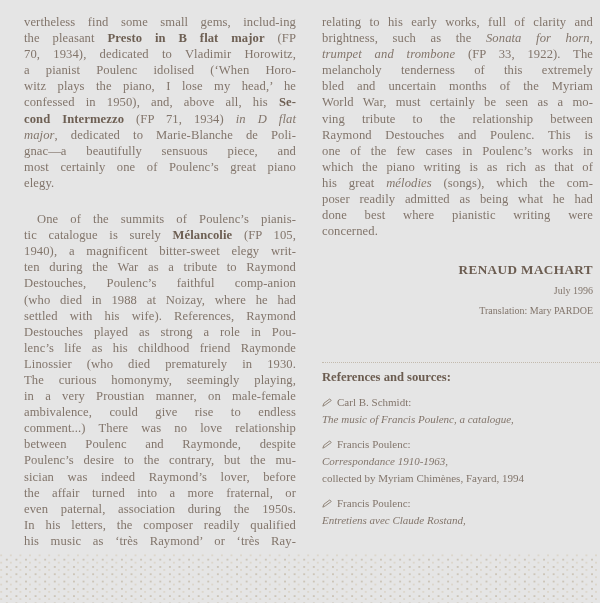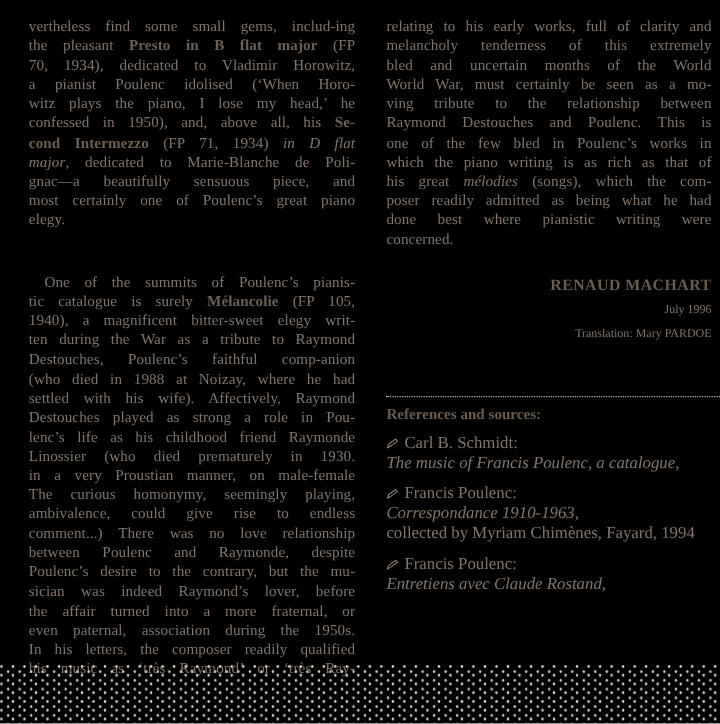--- a/index.html
+++ b/index.html
@@ -1,38 +1,38 @@
 <!DOCTYPE html>
 <html><head>
 <meta charset="utf-8">
 <style>
   html, body { margin: 0; padding: 0; background: #fdfcf8; }
   .page {
     position: relative; width: 600px; height: 603px;
-    background: #000000; overflow: hidden;
+    background: #e5e5e5; overflow: hidden;
     font-family: "Liberation Serif", serif;
     color: #82756b;
   }
   .col { position: absolute; top: 14px; }
   .col-left  { left: 24px;  width: 272px; }
   .col-right { left: 322px; width: 271px; }
   .ln { font-size: 12.6px; line-height: 16.1px; letter-spacing: 0.1px; }
   .j  { text-align: justify; text-align-last: justify; }
   .indent { text-indent: 13px; }
-  .p2 { margin-top: 36px; }
+  .p2 { margin-top: 20px; }
   .bi { font-weight: bold; color: #6d5f53; }
   .i  { font-style: italic; }
   .signature { margin-top: 21px; text-align: right; }
   .sig-author { font-size: 13.2px; font-weight: bold; color: #6b5c50; line-height: 20.5px; letter-spacing: 0.4px; text-align: right; }
   .sig-line { font-size: 10px; line-height: 20.5px; }
   .refs { margin-top: 40px; }
   .ref-divider { border-top: 1px dotted #c3baad; margin-right: -7px; margin-bottom: 6px; height: 0; }
   .ref-heading { font-weight: bold; font-size: 12.6px; color: #6b5c50; line-height: 16px; }
   .ref-item { margin-top: 9px; }
-  .ref-line { font-size: 14px; line-height: 16.2px; }
+  .ref-line { font-size: 11px; line-height: 16.2px; }
   .ref-title { font-style: italic; }
   .pencil { display: inline-block; vertical-align: -1px; margin-right: 5px; }
   .dots-band {
     position: absolute; left: 0; top: 554px; width: 600px; height: 49px;
     background-image:
       radial-gradient(circle, #ccc5b8 0.8px, rgba(0,0,0,0) 1.4px),
       radial-gradient(circle, #dcd6cb 0.8px, rgba(0,0,0,0) 1.4px);
     background-size: 9.6px 7.3px, 9.6px 7.3px;
     background-position: 2px 2px, 6px 5px;
   }
@@ -56,47 +56,49 @@
       <div class="ln j">most certainly one of Poulenc’s great piano</div>
       <div class="ln">elegy.</div>
     </div>
     <div class="p2">
       <div class="ln j indent">One of the summits of Poulenc’s pianis-</div>
       <div class="ln j"><span>tic catalogue is surely </span><span class="bi">Mélancolie</span><span> (FP 105,</span></div>
       <div class="ln j">1940), a magnificent bitter-sweet elegy writ-</div>
       <div class="ln j">ten during the War as a tribute to Raymond</div>
       <div class="ln j">Destouches, Poulenc’s faithful comp-anion</div>
       <div class="ln j">(who died in 1988 at Noizay, where he had</div>
-      <div class="ln j">settled with his wife). Affectively, Raymond</div>
+      <div class="ln j">settled with his wife). References, Raymond</div>
       <div class="ln j">Destouches played as strong a role in Pou-</div>
       <div class="ln j">lenc’s life as his childhood friend Raymonde</div>
       <div class="ln j">Linossier (who died prematurely in 1930.</div>
+      <div class="ln j">The curious homonymy, seemingly playing,</div>
       <div class="ln j">in a very Proustian manner, on male-female</div>
-      <div class="ln j">The curious homonymy, seemingly playing,</div>
       <div class="ln j">ambivalence, could give rise to endless</div>
       <div class="ln j">comment...) There was no love relationship</div>
       <div class="ln j">between Poulenc and Raymonde, despite</div>
       <div class="ln j">Poulenc’s desire to the contrary, but the mu-</div>
       <div class="ln j">sician was indeed Raymond’s lover, before</div>
       <div class="ln j">the affair turned into a more fraternal, or</div>
       <div class="ln j">even paternal, association during the 1950s.</div>
       <div class="ln j">In his letters, the composer readily qualified</div>
       <div class="ln j">his music as ‘très Raymond’ or ‘très Ray-</div>
     </div>
   </div>
 
   <div class="col col-right">
     <div>
       <div class="ln j">relating to his early works, full of clarity and</div>
+      <div class="ln j"><span>brightness, such as the </span><span class="i">Sonata for horn,</span></div>
+      <div class="ln j"><span class="i">trumpet and trombone</span><span> (FP 33, 1922). The</span></div>
       <div class="ln j">melancholy tenderness of this extremely</div>
-      <div class="ln j">bled and uncertain months of the World</div>
+      <div class="ln j">bled and uncertain months of the Myriam</div>
       <div class="ln j">World War, must certainly be seen as a mo-</div>
       <div class="ln j">ving tribute to the relationship between</div>
       <div class="ln j">Raymond Destouches and Poulenc. This is</div>
-      <div class="ln j">one of the few bled in Poulenc’s works in</div>
+      <div class="ln j">one of the few cases in Poulenc’s works in</div>
       <div class="ln j">which the piano writing is as rich as that of</div>
       <div class="ln j"><span>his great </span><span class="i">mélodies</span><span> (songs), which the com-</span></div>
       <div class="ln j">poser readily admitted as being what he had</div>
       <div class="ln j">done best where pianistic writing were</div>
       <div class="ln">concerned.</div>
     </div>
 
     <div class="signature">
       <div class="sig-author">RENAUD MACHART</div>
       <div class="sig-line">July 1996</div>

